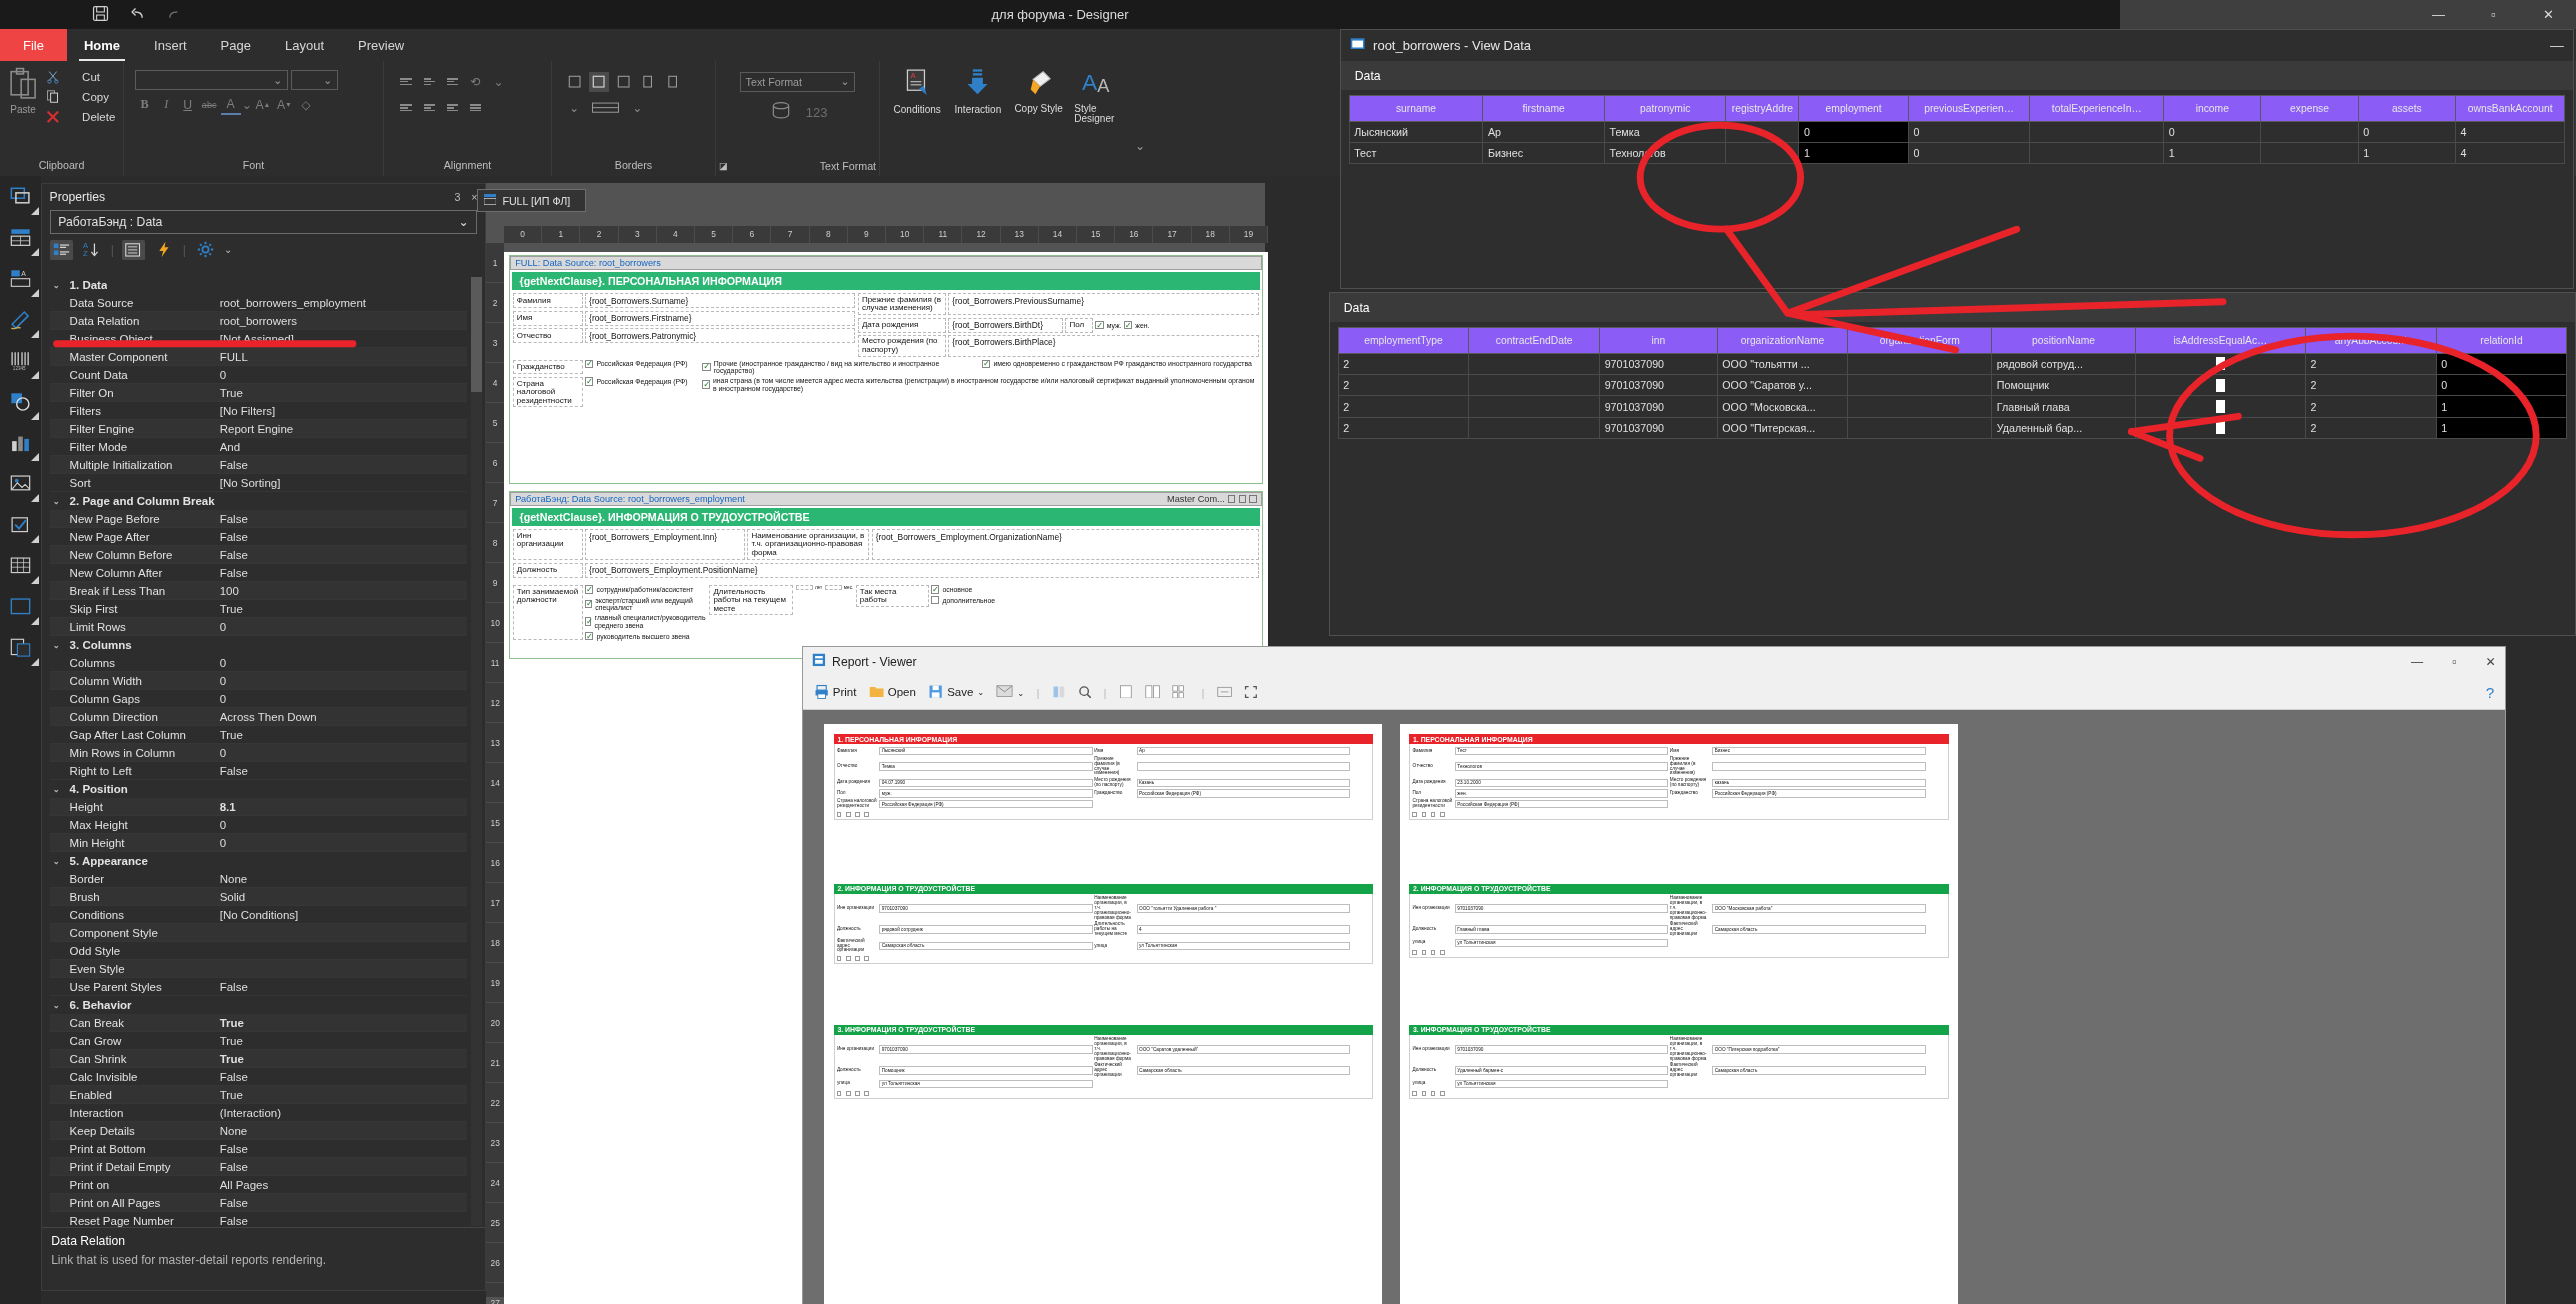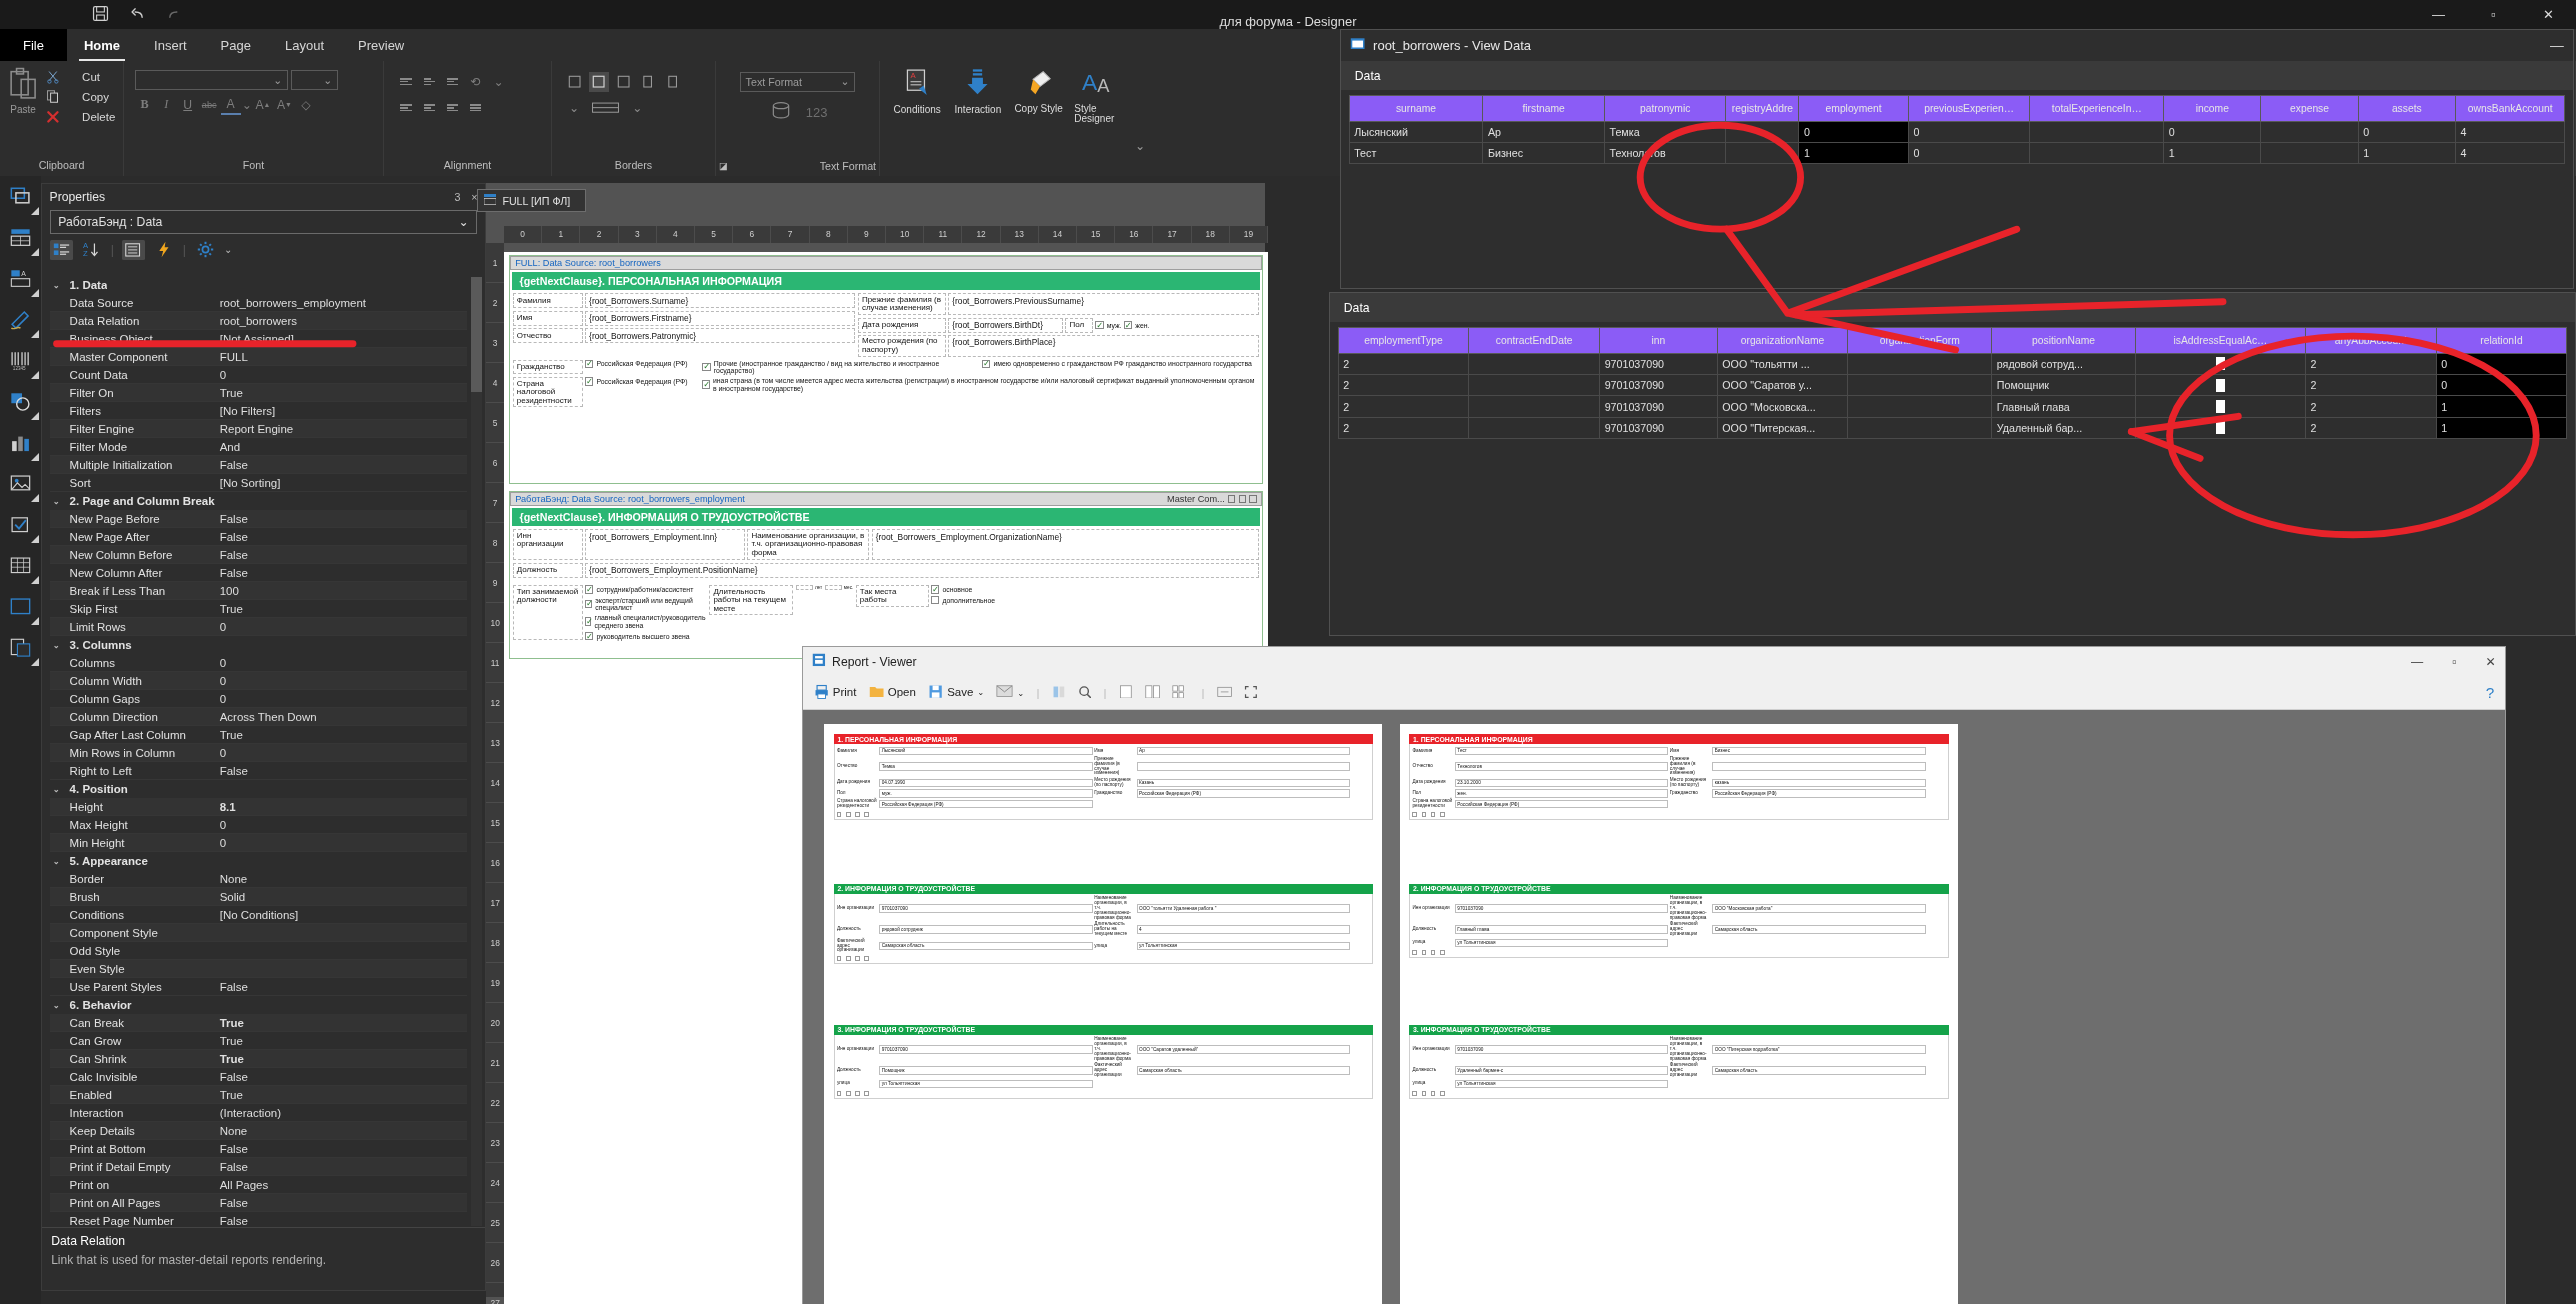--- a/index.html
+++ b/index.html
@@ -9,38 +9,38 @@
     background:#2b2b2b;
     font-family:"Liberation Sans", sans-serif;
     color:#e8e8e8;
     overflow:hidden;
     position:relative;
   }
   .abs { position:absolute; }
 
   
   #titlebar {
-    left:0; top:0; width:2576px; height:29px;
+    left:0; top:0; width:2120px; height:29px;
     background:#1a1a1a;
-    display:flex; align-items:flex-end; justify-content:center;
+    display:flex; align-items:center; justify-content:center;
   }
   #titlebar .t { font-size:13px; color:#dcdcdc; }
   #qat { left:92px; top:0; height:29px; display:flex; align-items:center; gap:20px; }
   #qat .qi { color:#cfcfcf; font-size:14.5px; }
   #winbtns { right:0; top:0; height:29px; display:flex; align-items:center; }
   #winbtns div { width:55px; text-align:center; font-size:13px; color:#ddd; }
 
   
   #ribbon { left:0; top:29px; width:2576px; height:147px; background:#2d2d2d; }
   #tabstrip { position:absolute; left:0; top:0; height:32px; width:100%; display:flex; align-items:stretch; }
   #tabstrip .tab {
     padding:0 17px; display:flex; align-items:center; font-size:13px; color:#d6d6d6;
     position:relative;
   }
-  #tabstrip .tab.file { background:#000000; color:#fff; padding:0 23px; }
+  #tabstrip .tab.file { background:#ef4444; color:#fff; padding:0 23px; }
   #tabstrip .tab.active { color:#fff; font-weight:bold; }
   #tabstrip .tab.active:after {
     content:''; position:absolute; left:12.2px; right:12.2px; bottom:0; height:2.3px; background:#e8e8e8;
   }
   #ribbonbody { position:absolute; left:0; top:32px; height:115px; width:100%; display:flex; }
   .rgroup { position:relative; height:115px; display:flex; flex-direction:column; border-right:0.8px solid #3a3a3a; }
   .rgroup .gc { flex:1; display:flex; align-items:center; padding:4.6px 7.6px; }
   .rgroup .glabel { height:18.3px; text-align:center; font-size:10.7px; color:#bdbdbd; line-height:15.3px; }
   .bigbtn { width:50px; display:flex; flex-direction:column; align-items:center; justify-content:center; gap:3.1px; }
   .bigbtn .lbl { font-size:10px; color:#9a9a9a; }

